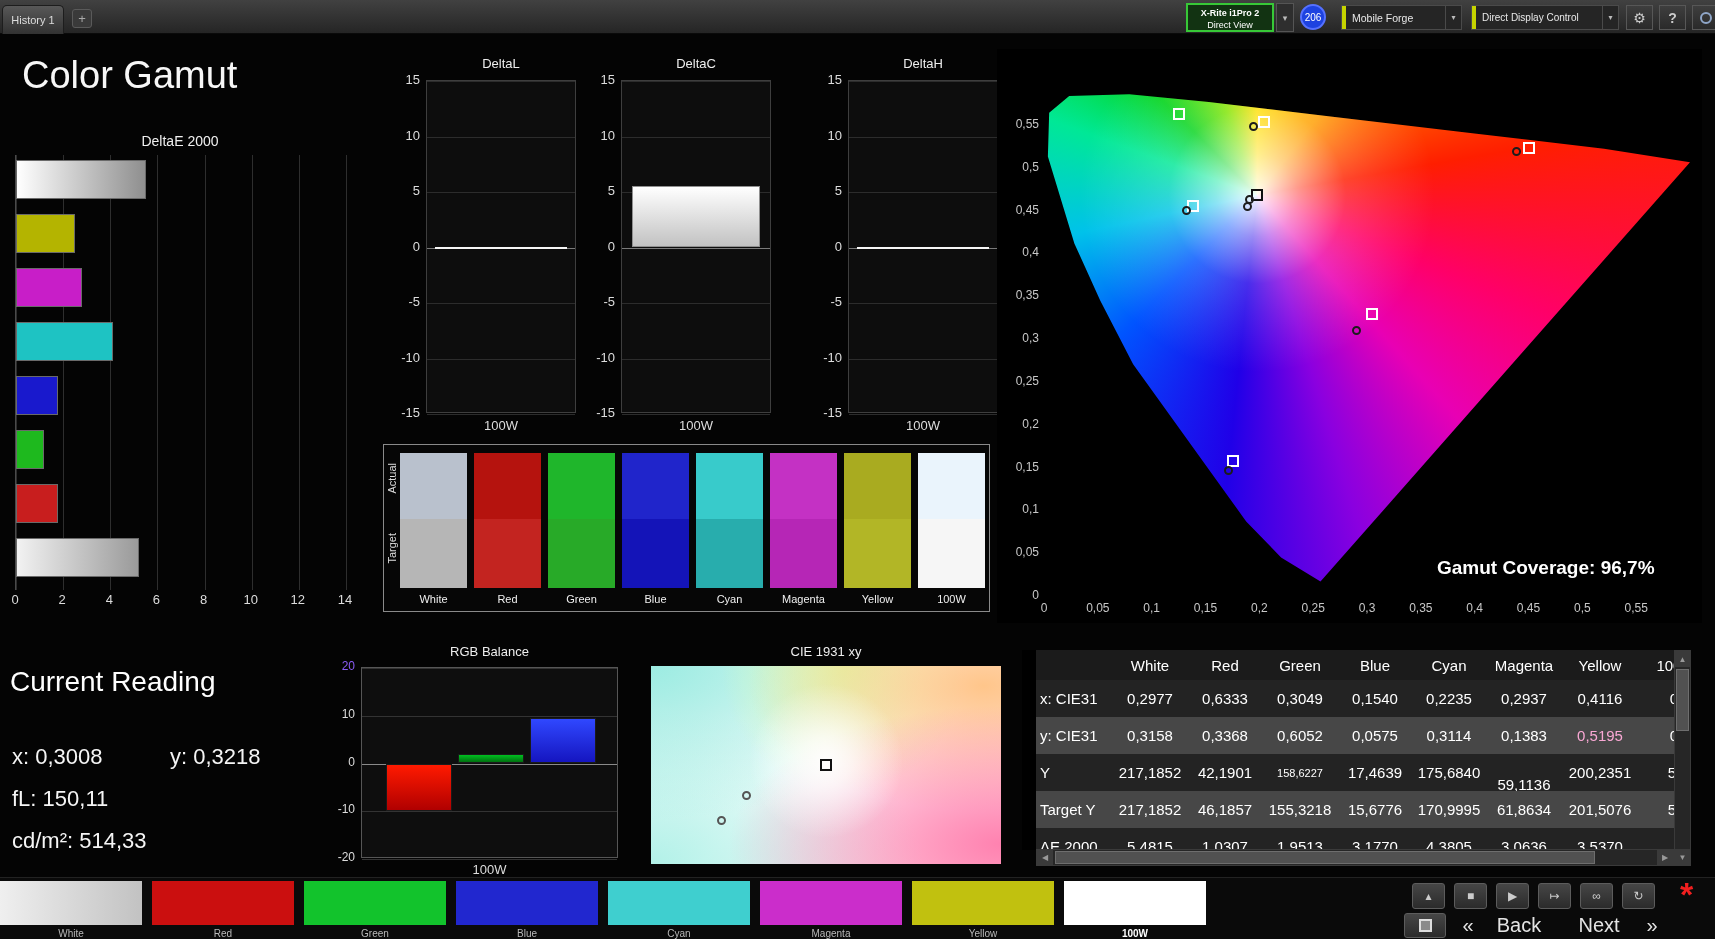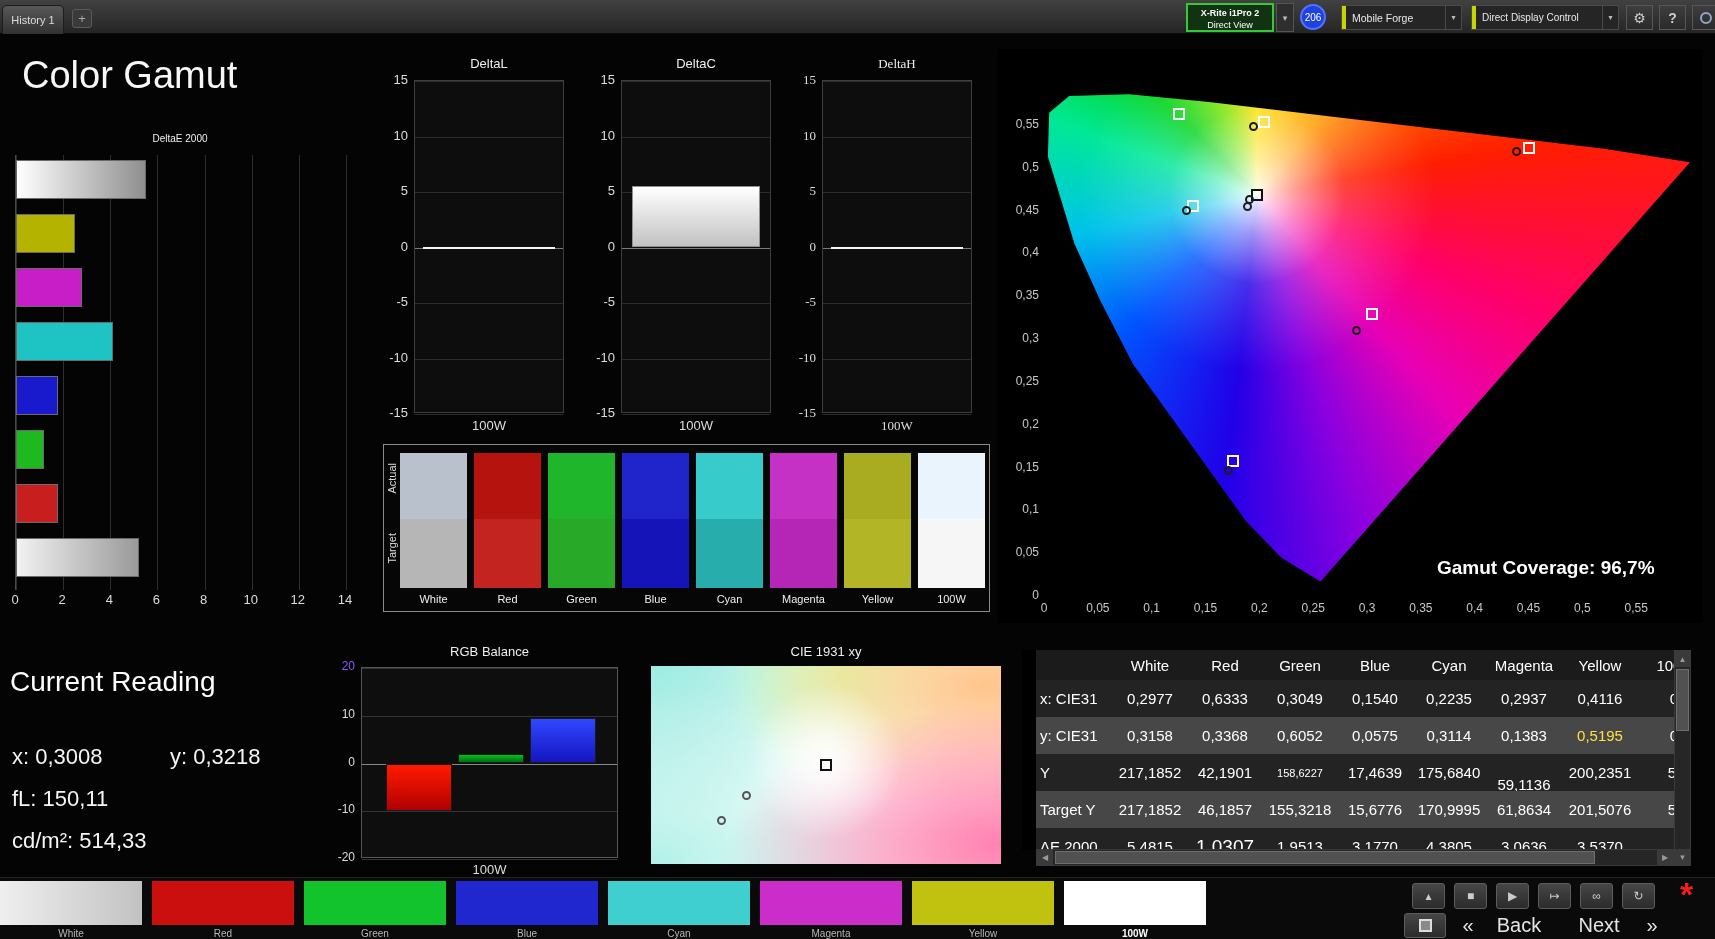--- a/index.html
+++ b/index.html
@@ -38,29 +38,29 @@
            background:linear-gradient(#3e3e3e,#2a2a2a); border:1px solid #575757; color:#ccc;
            font-size:14px; display:flex; align-items:center; justify-content:center; }
   #gear-btn { left:1626px; } #help-btn { left:1659px; font-weight:bold; } #edge-btn { left:1692px; }
   .circ { width:12px; height:12px; border-radius:50%; border:2px solid #8fa6c8; }
 
   
   #page-title { position:absolute; left:22px; top:54px; font-size:38px; color:#f7f7f7; }
 
   
   #deltae-title { position:absolute; left:15px; top:133px; width:330px; text-align:center;
-                  font-size:10px; color:#f0f0f0; }
+                  font-size:14px; color:#f0f0f0; }
   #deltae-plot { position:absolute; left:15px; top:155px; width:330px; height:435px;
                  border-left:1px solid #4a4a4a; }
   #deltae-xaxis { position:absolute; left:15px; top:592px; width:345px; height:18px;
                   font-size:13px; color:#ddd; }
 
   
   .dwrap { position:absolute; width:190px; height:372px; top:56px; }
-  #deltaL-wrap { left:378px; } #deltaC-wrap { left:585px; } #deltaH-wrap { left:786px;font-family:Liberation Serif, serif; }
+  #deltaL-wrap { left:390px; } #deltaC-wrap { left:585px; } #deltaH-wrap { left:812px; }
   .dtitle { position:absolute; left:36px; top:0; width:150px; text-align:center; font-size:13px; color:#eee; }
   .dplot  { position:absolute; left:36px; top:24px; width:150px; height:333px;
             border:1px solid #3e3e3e; background:#0d0d0d; }
   .dxlabel{ position:absolute; left:36px; top:362px; width:150px; text-align:center; font-size:13px; color:#ddd; }
 
   
   #swatch-panel { position:absolute; left:383px; top:444px; width:607px; height:168px;
                   background:#060606; border:1px solid #8a8a8a; }
   .rotlbl { position:absolute; left:2px; writing-mode:vertical-rl; transform:rotate(180deg);
             font-size:11px; color:#ddd; }
@@ -411,21 +411,21 @@
       <div style="position: static; width: 76px; display: flex; align-items: center; justify-content: center; font-size: 15px; color: rgb(255, 255, 255); flex: 0 0 auto;">0,</div>
     </div>
     <div style="position: absolute; left: 14px; top: 67px; height: 37px; display: flex; background: rgb(71, 71, 71);">
       <div style="position: static; width: 76px; display: flex; align-items: center; padding-left: 4px; font-size: 15px; color: rgb(255, 255, 255); flex: 0 0 auto;">y: CIE31</div>
       <div style="position: static; width: 76px; display: flex; align-items: center; justify-content: center; font-size: 15px; color: rgb(255, 255, 255); flex: 0 0 auto;">0,3158</div>
       <div style="position: static; width: 74px; display: flex; align-items: center; justify-content: center; font-size: 15px; color: rgb(255, 255, 255); flex: 0 0 auto;">0,3368</div>
       <div style="position: static; width: 76px; display: flex; align-items: center; justify-content: center; font-size: 15px; color: rgb(255, 255, 255); flex: 0 0 auto;">0,6052</div>
       <div style="position: static; width: 74px; display: flex; align-items: center; justify-content: center; font-size: 15px; color: rgb(255, 255, 255); flex: 0 0 auto;">0,0575</div>
       <div style="position: static; width: 74px; display: flex; align-items: center; justify-content: center; font-size: 15px; color: rgb(255, 255, 255); flex: 0 0 auto;">0,3114</div>
       <div style="position: static; width: 76px; display: flex; align-items: center; justify-content: center; font-size: 15px; color: rgb(255, 255, 255); flex: 0 0 auto;">0,1383</div>
-      <div style="position: static; width: 76px; display: flex; align-items: center; justify-content: center; font-size: 15px; color: #fde047; flex: 0 0 auto;">0,5195</div>
+      <div style="position: static; width: 76px; display: flex; align-items: center; justify-content: center; font-size: 15px; color: #f9a8d4; flex: 0 0 auto;">0,5195</div>
       <div style="position: static; width: 76px; display: flex; align-items: center; justify-content: center; font-size: 15px; color: rgb(255, 255, 255); flex: 0 0 auto;">0,</div>
     </div>
     <div style="position: absolute; left: 14px; top: 104px; height: 37px; display: flex; background: rgb(35, 35, 35);">
       <div style="position: static; width: 76px; display: flex; align-items: center; padding-left: 4px; font-size: 15px; color: rgb(255, 255, 255); flex: 0 0 auto;">Y</div>
       <div style="position: static; width: 76px; display: flex; align-items: center; justify-content: center; font-size: 15px; color: rgb(255, 255, 255); flex: 0 0 auto;">217,1852</div>
       <div style="position: static; width: 74px; display: flex; align-items: center; justify-content: center; font-size: 15px; color: rgb(255, 255, 255); flex: 0 0 auto;">42,1901</div>
       <div style="position: static; width: 76px; display: flex; align-items: center; justify-content: center; font-size: 11px; color: rgb(255, 255, 255); flex: 0 0 auto;">158,6227</div>
       <div style="position: static; width: 74px; display: flex; align-items: center; justify-content: center; font-size: 15px; color: rgb(255, 255, 255); flex: 0 0 auto;">17,4639</div>
       <div style="position: static; width: 74px; display: flex; align-items: center; justify-content: center; font-size: 15px; color: rgb(255, 255, 255); flex: 0 0 auto;">175,6840</div>
       <div style="position: static; width: 76px; display: flex; align-items: center; justify-content: center; font-size: 15px; color: rgb(255, 255, 255); flex: 0 0 auto; margin-top: 23px;">59,1136</div>
@@ -439,21 +439,21 @@
       <div style="position: static; width: 76px; display: flex; align-items: center; justify-content: center; font-size: 15px; color: rgb(255, 255, 255); flex: 0 0 auto;">155,3218</div>
       <div style="position: static; width: 74px; display: flex; align-items: center; justify-content: center; font-size: 15px; color: rgb(255, 255, 255); flex: 0 0 auto;">15,6776</div>
       <div style="position: static; width: 74px; display: flex; align-items: center; justify-content: center; font-size: 15px; color: rgb(255, 255, 255); flex: 0 0 auto;">170,9995</div>
       <div style="position: static; width: 76px; display: flex; align-items: center; justify-content: center; font-size: 15px; color: rgb(255, 255, 255); flex: 0 0 auto;">61,8634</div>
       <div style="position: static; width: 76px; display: flex; align-items: center; justify-content: center; font-size: 15px; color: rgb(255, 255, 255); flex: 0 0 auto;">201,5076</div>
       <div style="position: static; width: 76px; display: flex; align-items: center; justify-content: center; font-size: 15px; color: rgb(255, 255, 255); flex: 0 0 auto;">51</div>
     </div>
     <div style="position: absolute; left: 14px; top: 178px; height: 37px; display: flex; background: rgb(35, 35, 35);">
       <div style="position: static; width: 76px; display: flex; align-items: center; padding-left: 4px; font-size: 15px; color: rgb(255, 255, 255); flex: 0 0 auto;">ΔE 2000</div>
       <div style="position: static; width: 76px; display: flex; align-items: center; justify-content: center; font-size: 15px; color: rgb(255, 255, 255); flex: 0 0 auto;">5,4815</div>
-      <div style="position: static; width: 74px; display: flex; align-items: center; justify-content: center; font-size: 19px; color: rgb(255, 255, 255); flex: 0 0 auto;">1,0307</div>
+      <div style="position: static; width: 74px; display: flex; align-items: center; justify-content: center; font-size: 15px; color: rgb(255, 255, 255); flex: 0 0 auto;">1,0307</div>
       <div style="position: static; width: 76px; display: flex; align-items: center; justify-content: center; font-size: 15px; color: rgb(255, 255, 255); flex: 0 0 auto;">1,9513</div>
       <div style="position: static; width: 74px; display: flex; align-items: center; justify-content: center; font-size: 15px; color: rgb(255, 255, 255); flex: 0 0 auto;">3,1770</div>
       <div style="position: static; width: 74px; display: flex; align-items: center; justify-content: center; font-size: 15px; color: rgb(255, 255, 255); flex: 0 0 auto;">4,3805</div>
       <div style="position: static; width: 76px; display: flex; align-items: center; justify-content: center; font-size: 15px; color: rgb(255, 255, 255); flex: 0 0 auto;">3,0636</div>
       <div style="position: static; width: 76px; display: flex; align-items: center; justify-content: center; font-size: 15px; color: rgb(255, 255, 255); flex: 0 0 auto;">3,5370</div>
       <div style="position: static; width: 76px; display: flex; align-items: center; justify-content: center; font-size: 15px; color: rgb(255, 255, 255); flex: 0 0 auto;"></div>
     </div>
   </div>
 
 <div id="hscroll">

